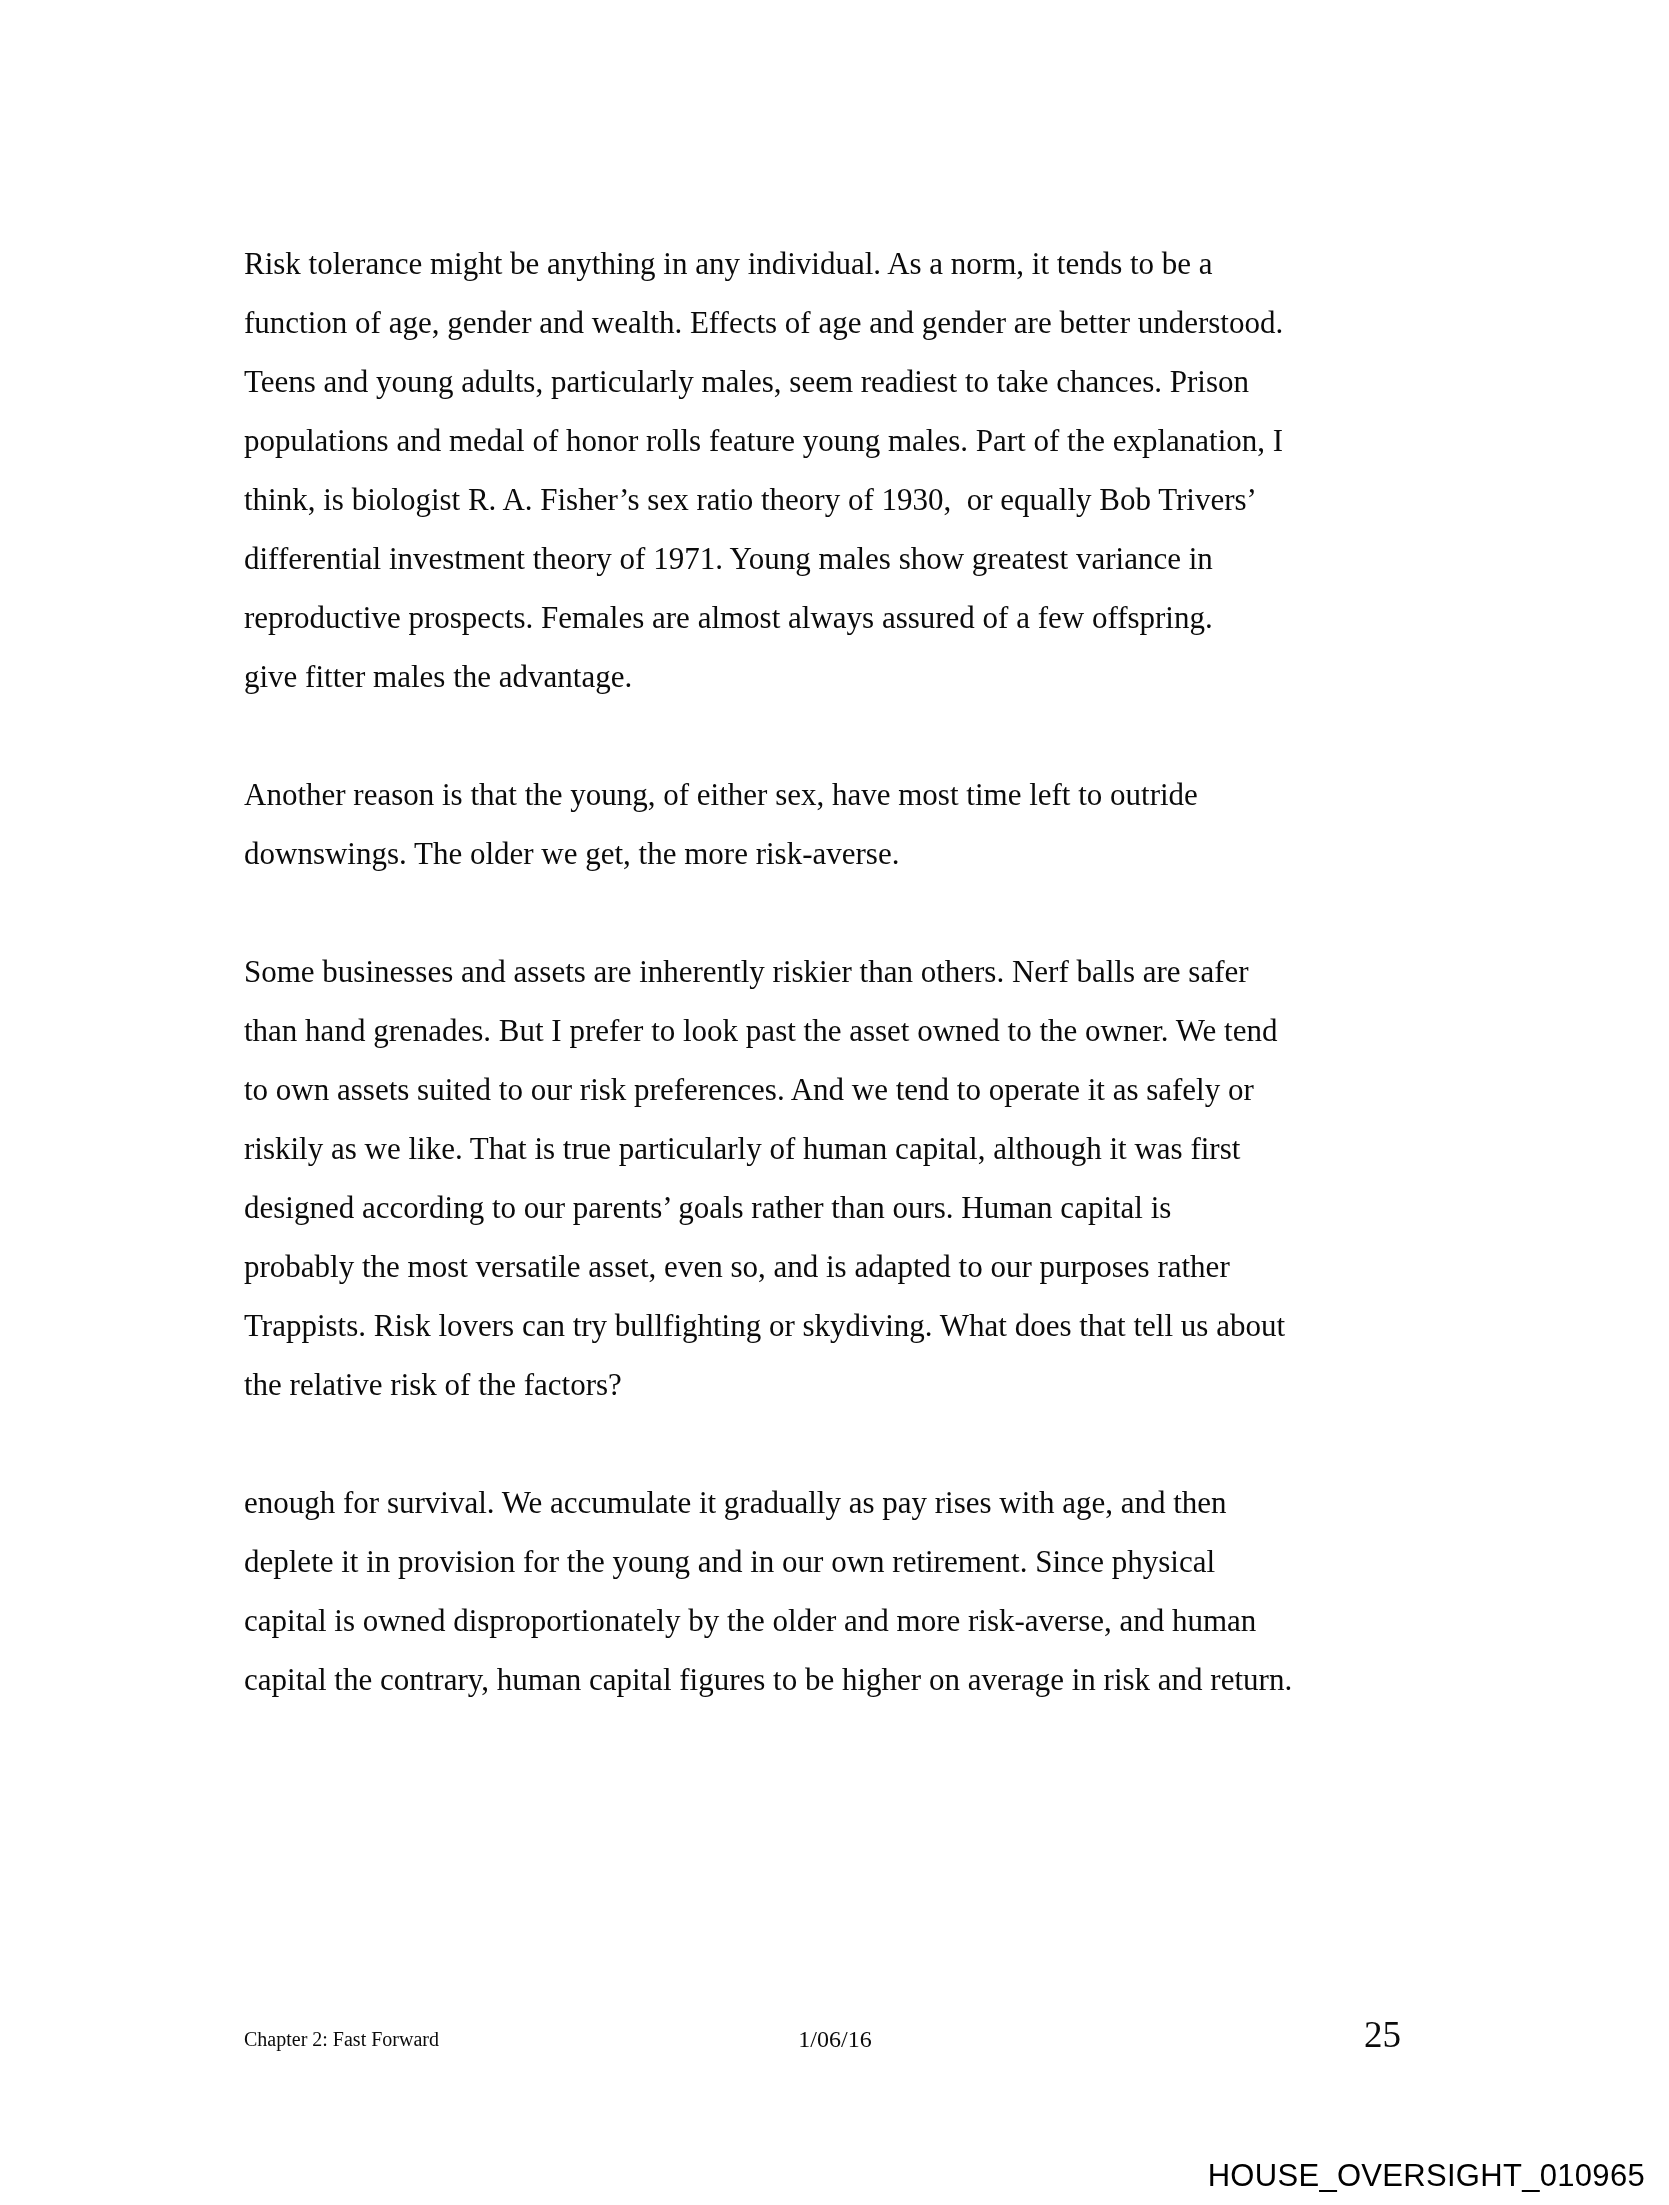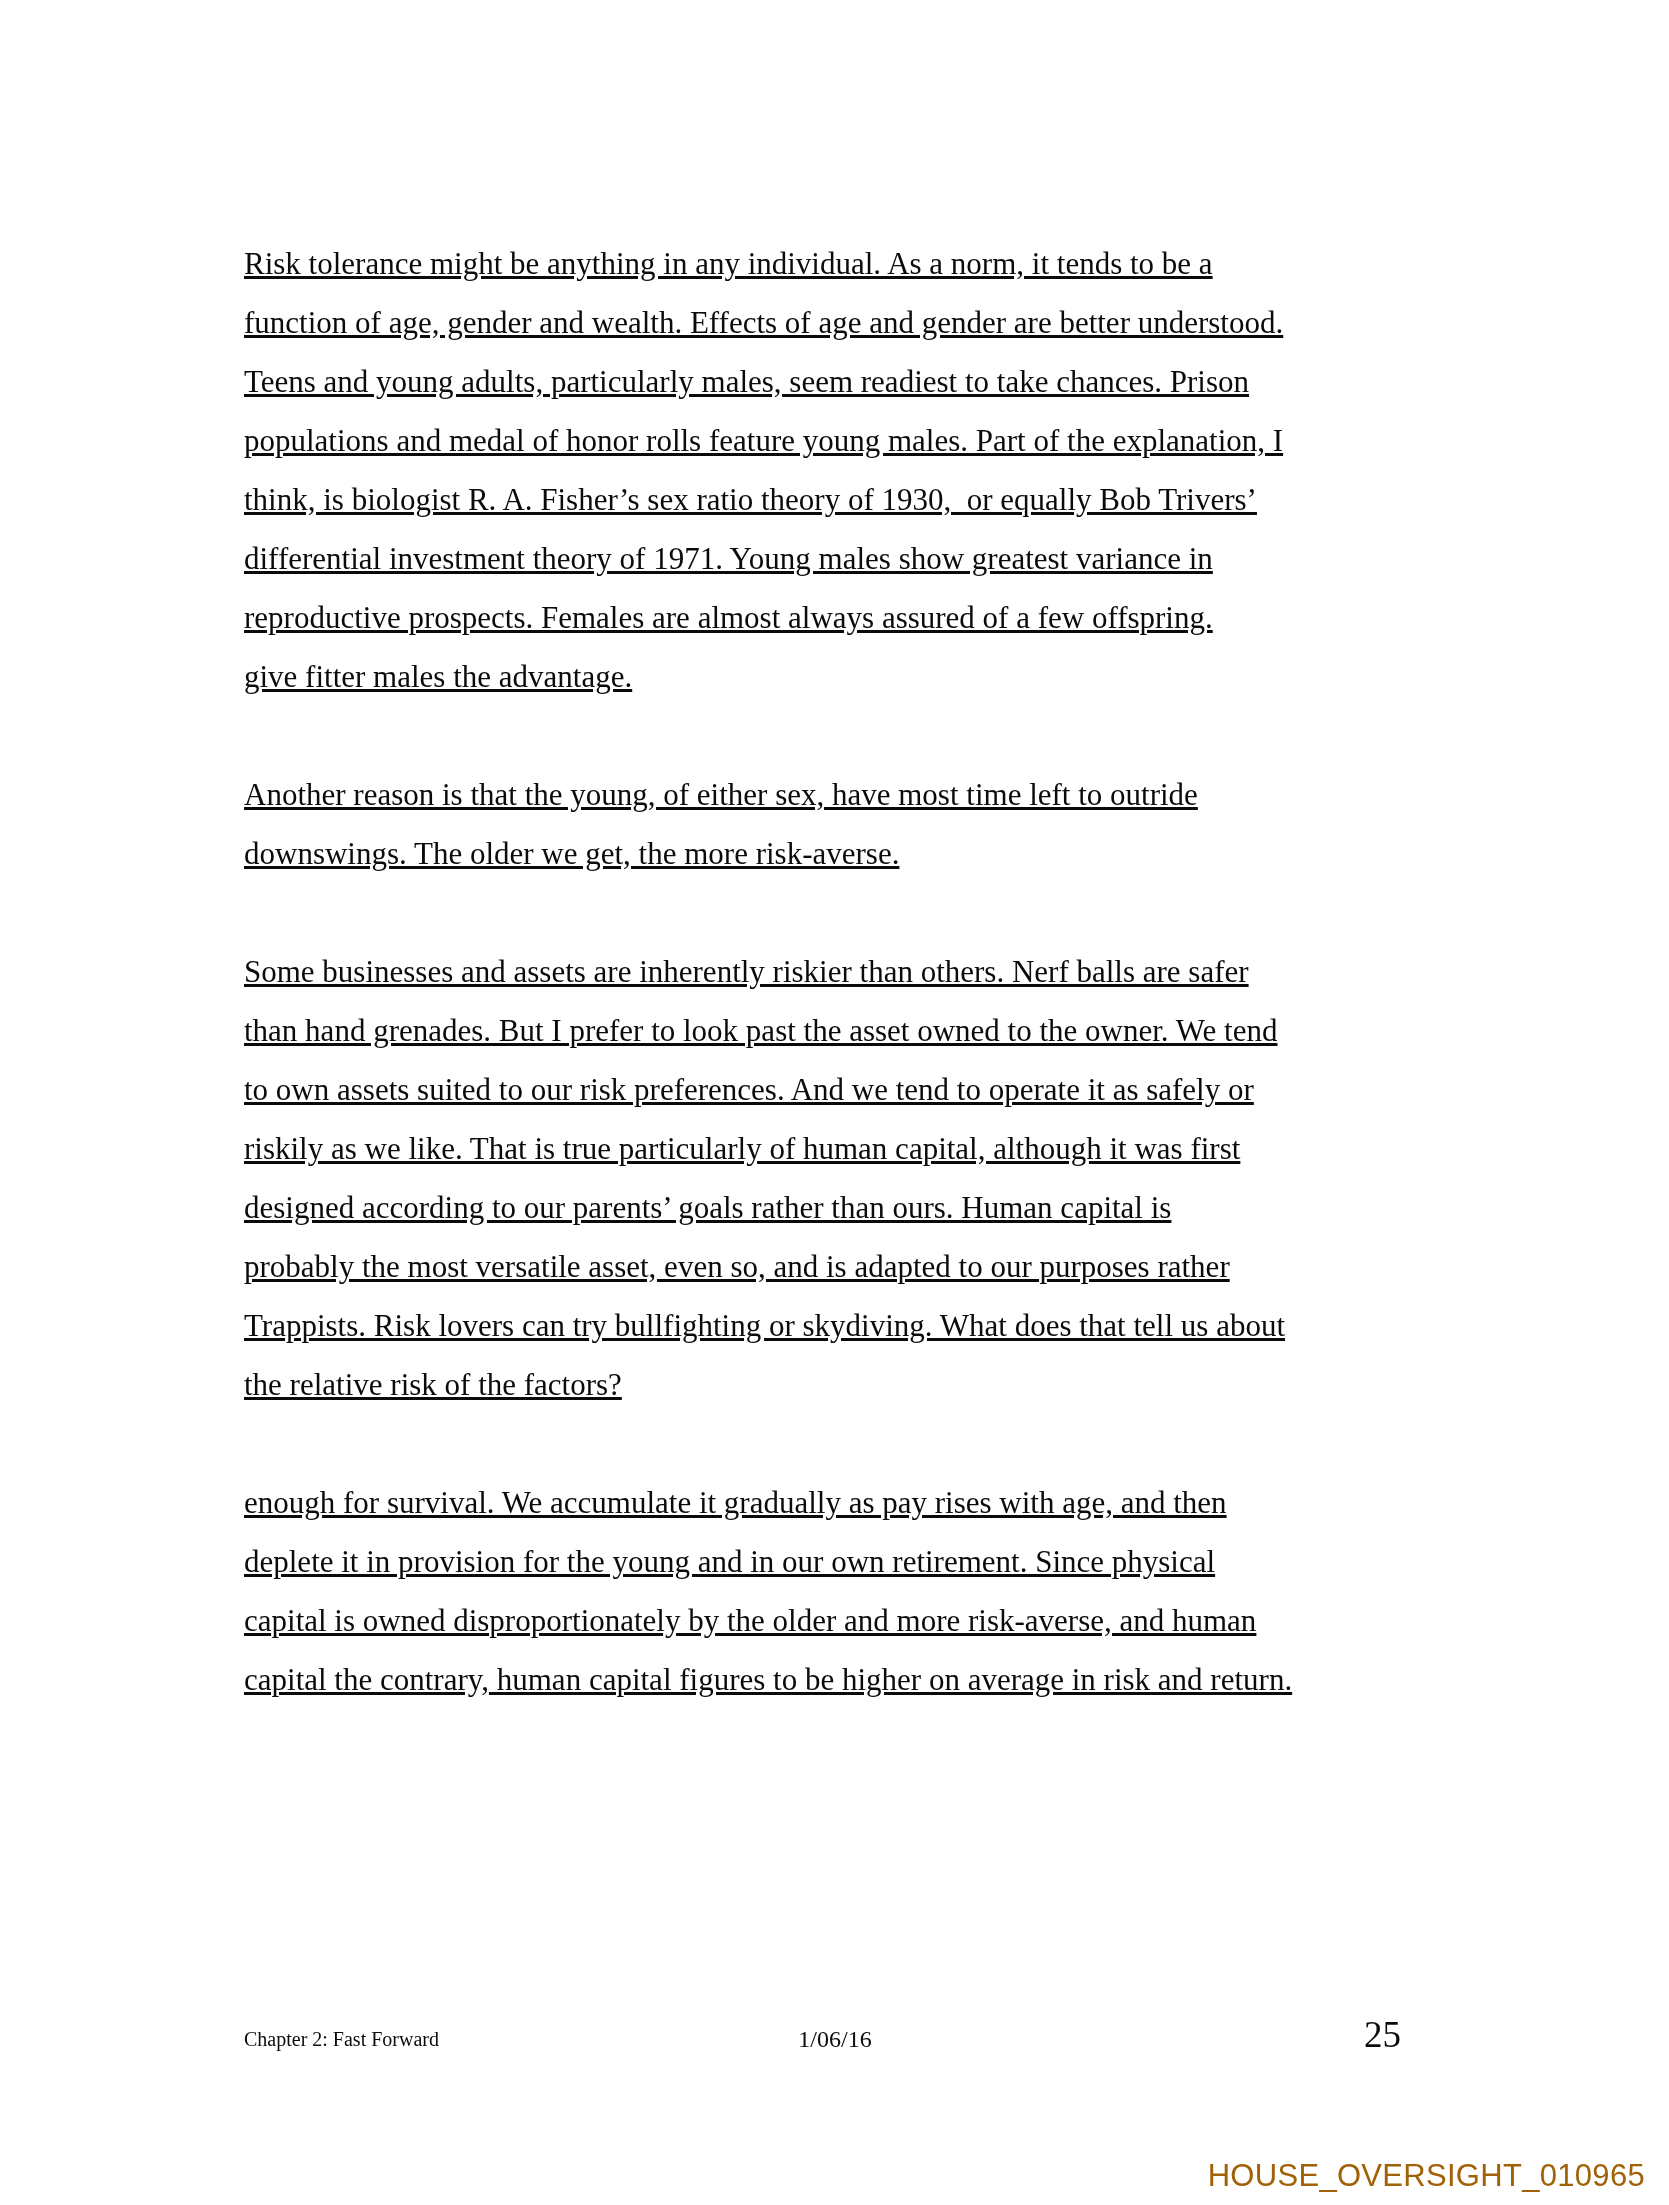--- a/index.html
+++ b/index.html
@@ -23,21 +23,20 @@
     width: 1244px;
     font-size: 31px;
     line-height: 59px;
     color: #0b0b0b;
   }
   .paragraph { margin: 0; }
   .paragraph + .paragraph { margin-top: 59px; }
   .line {
     white-space: pre;
     height: 59px;
-    text-decoration: underline;
   }
   .footer-chapter {
     position: absolute;
     left: 244px;
     top: 2020px;
     font-size: 20px;
     line-height: 39px;
     white-space: pre;
   }
   .footer-date {
@@ -57,21 +56,21 @@
     line-height: 46px;
     white-space: pre;
   }
   .bates-stamp {
     position: absolute;
     right: 24px;
     top: 2157px;
     font-family: "Liberation Sans", "DejaVu Sans", sans-serif;
     font-size: 31px;
     line-height: 37px;
-    color: #a16207;
+    color: #000000;
     white-space: pre;
     letter-spacing: 0.3px;
     margin-left: 33px;
   }
 </style>
 </head>
 <body>
 
 <div class="page">
 

